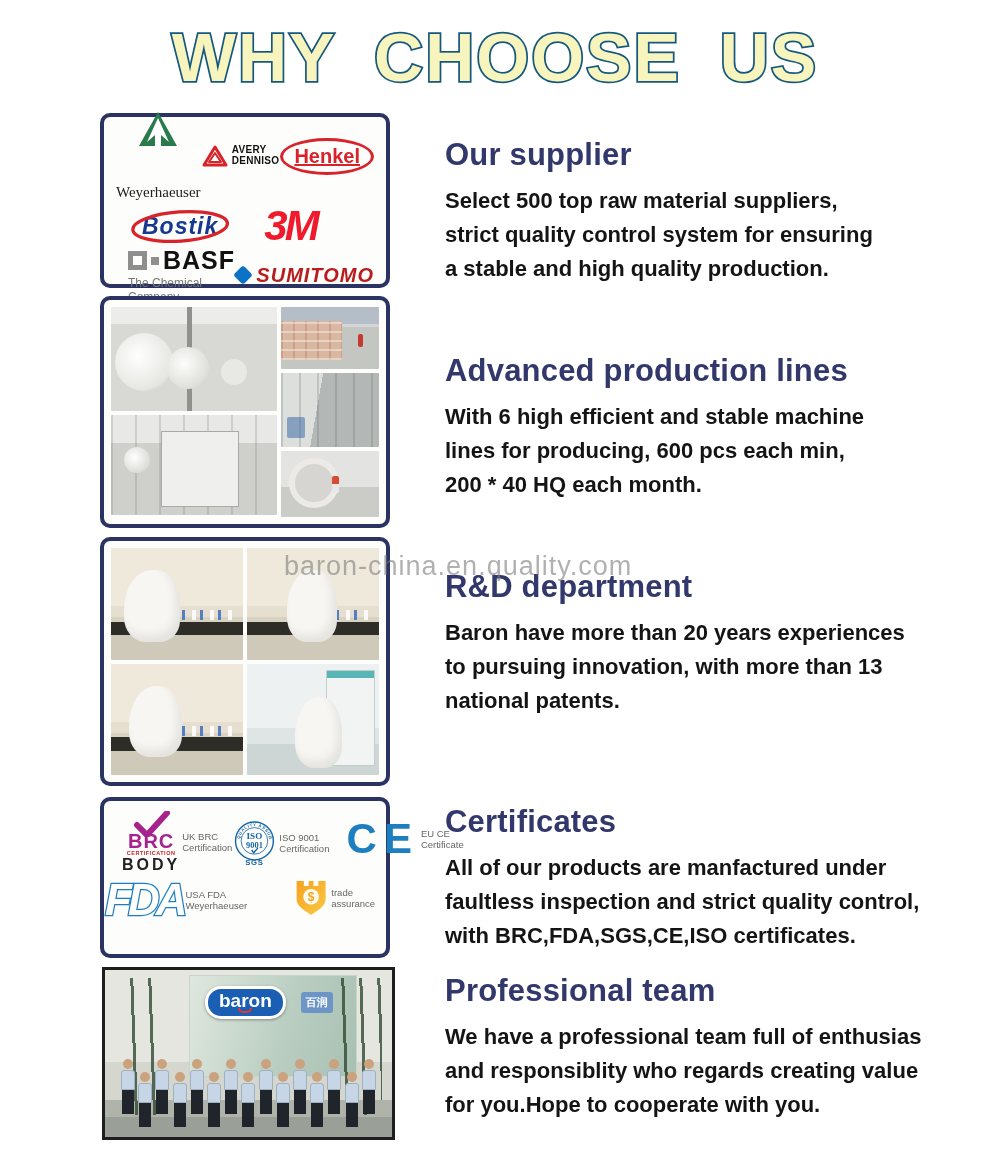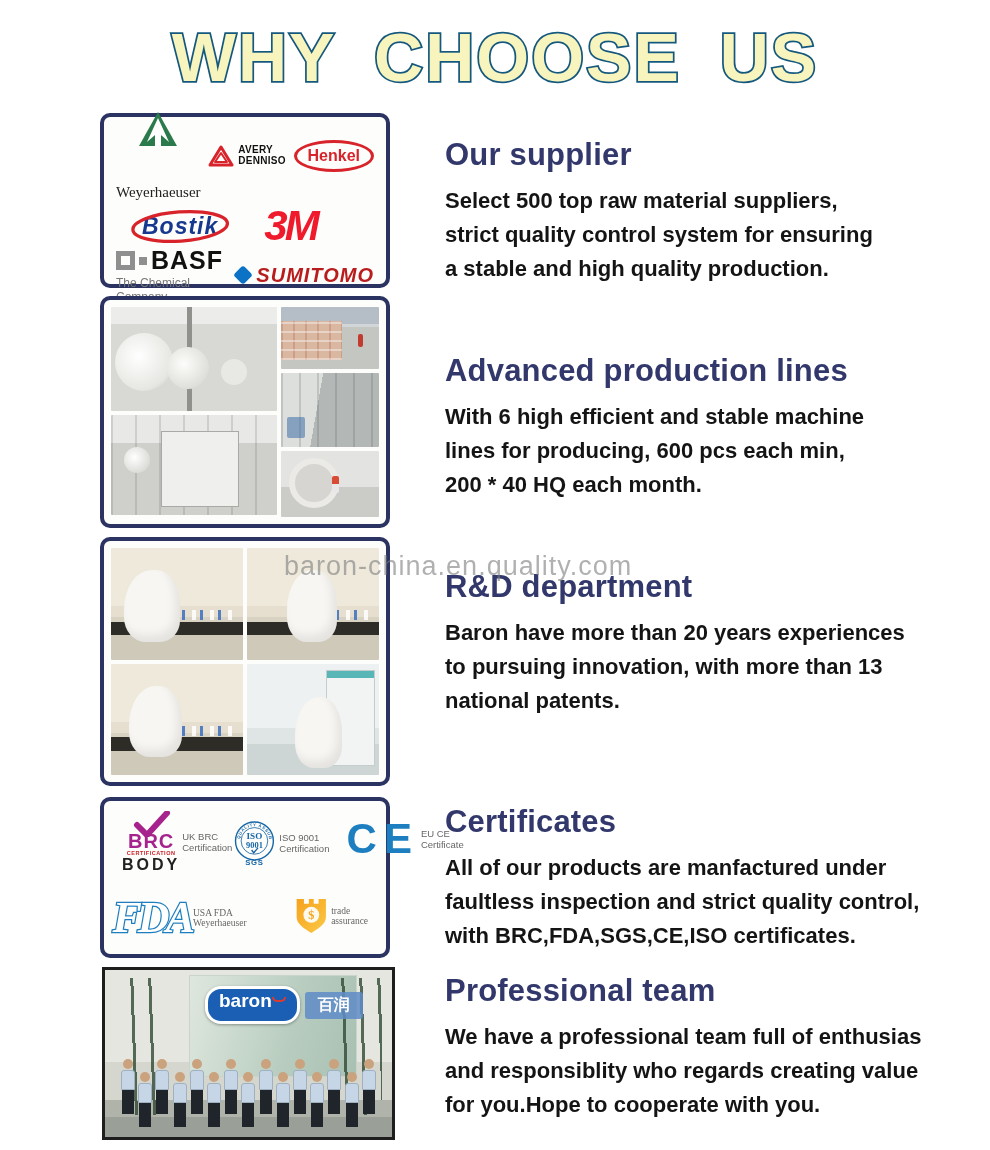--- a/index.html
+++ b/index.html
@@ -34,26 +34,26 @@
   
   .logo-row { display:flex; align-items:center; }
   .row1 { justify-content:space-between; height:62px; }
   .row2 { gap:34px; height:48px; padding-left:14px; margin-top:15px; }
   .row3 { justify-content:space-between; height:46px; margin-top:2px; }
   .lg-block { display:flex; flex-direction:column; align-items:center;gap:36px; }
   .weyer-text { font-family:"Liberation Serif", serif; font-size:15px; color:#222; margin-top:1px; }
   .avery { display:flex; align-items:flex-start; gap:4px; }
   .avery-txt { font-size:10px; font-weight:800; color:#111; line-height:11px; letter-spacing:.3px; }
   .henkel { border:3px solid #d8232a; border-radius:50%; padding:4px 11px; color:#d8232a;
-    font-weight:800; font-size:16px; }
+    font-weight:800; font-size:20px;text-decoration:underline; }
   .bostik { position:relative; display:inline-block; padding:6px 12px; }
   .bostik-txt { font-size:23px; font-weight:800; font-style:italic; color:#16388f; letter-spacing:1px; }
   .bostik svg { position:absolute; inset:0; width:100%; height:100%; }
   .threem { font-size:42px; font-weight:800; font-style:italic; color:#ef1b2d; letter-spacing:-3px; }
-  .basf { display:flex; flex-direction:column; }
+  .basf { display:flex; flex-direction:column;margin-left:12px; }
   .basf-top { display:flex; align-items:center; gap:4px; }
   .basf-sq-o { width:19px; height:19px; border:5px solid #8f8f8f; display:inline-block; }
   .basf-sq-f { width:8px; height:8px; background:#8f8f8f; display:inline-block; }
   .basf-txt { font-size:25px; font-weight:800; color:#111; letter-spacing:1px; }
   .basf-tag { font-size:12px; color:#777; margin-top:1px; }
   .sumitomo { display:flex; align-items:center; gap:6px; }
   .sumi-icon { width:14px; height:14px; background:#0b72c5; border-radius:3px; transform:rotate(45deg); }
   .sumi-txt { font-size:20px; font-weight:800; font-style:italic; color:#b91c1c; letter-spacing:1px; }
 
   
@@ -101,21 +101,21 @@
       box-shadow:inset -5px -7px 10px rgba(0,0,0,.08); z-index:1; }
   .lab.v2::before { left:30%; width:38%; }
   .lab.v3::before { left:14%; width:40%; }
   .lab.v4 { background:linear-gradient(180deg,#eef1f1 0 58%,#dfe5e4 58% 72%,#cdd6d4 72% 100%); }
   .lab.v4::before { left:36%; width:36%; bottom:6%; }
   .lab.v4::after { content:""; position:absolute; right:3%; top:6%; left:auto; width:36%; height:84%;
       background:linear-gradient(180deg,#59b6b6 0 7%,#f2f4f4 7% 100%); border:1px solid #c3cdcc; opacity:1; }
 
   
   .cert-row1 { display:flex; justify-content:space-between; align-items:flex-start; padding:2px 6px 0; }
-  .cert-row2 { display:flex; justify-content:center; gap:46px; align-items:flex-start; margin-top:18px;font-family:Liberation Serif, serif; }
+  .cert-row2 { display:flex; justify-content:center; gap:46px; align-items:flex-start; margin-top:0; }
   .cert { display:flex; flex-direction:row; align-items:center; gap:2px; }
   .cert-caption { font-size:9.5px; color:#666; }
   .brc-mark { display:flex; flex-direction:column; align-items:center; line-height:1; }
   .brc-name { font-size:20px; font-weight:800; color:#a6238e; letter-spacing:1px; margin-top:-6px; }
   .brc-sub1 { font-size:5.5px; font-weight:700; color:#cc2027; letter-spacing:.5px; }
   .brc-sub2 { font-size:16px; font-weight:800; color:#222; letter-spacing:3px; }
   .ce-mark { font-size:42px; font-weight:800; color:#1e7fc0; letter-spacing:7px; line-height:56px; }
   .fda-mark { font-size:44px; font-weight:800; font-style:italic; letter-spacing:-4px; line-height:50px;
       color:#fff; -webkit-text-stroke:2.5px #1e7fc0; paint-order:stroke fill; }
 
@@ -125,26 +125,26 @@
   .scene { position:relative; width:100%; height:100%; overflow:hidden;
       background:linear-gradient(180deg,#e6e6e0 0 55%,#d5d7cf 55% 78%,#b0b3aa 78% 88%,#9aa098 88% 100%); }
   .glass { position:absolute; left:84px; top:5px; width:168px; height:102px;
       background:linear-gradient(105deg,#dfe7df,#b8cdbf 60%,#a8c0b2); border:1px solid #c9d4cc; }
   .bamboo { position:absolute; top:8px; bottom:22px; opacity:.8; z-index:2;
       background:repeating-linear-gradient(88deg,transparent 0 6px,#2f4a33 6px 9px,transparent 9px 18px); }
   .bamboo.left { left:24px; width:30px; }
   .bamboo.right { right:10px; width:42px; }
   .baron-logo { position:absolute; left:100px; top:16px; z-index:3; display:flex; align-items:center; }
   .baron-pill { background:#1a5fb4; border:3px solid #fff; border-radius:16px; color:#fff;
-      font-weight:800; font-size:19px; padding:2px 11px 10px; box-shadow:0 1px 3px rgba(0,0,0,.35);
-      display:flex; flex-direction:row; align-items:center; line-height:20px; }
+      font-weight:800; font-size:19px; padding:2px 11px 3px; box-shadow:0 1px 3px rgba(0,0,0,.35);
+      display:flex; flex-direction:column; align-items:center; line-height:20px; }
   .smile { display:block; width:14px; height:5px; border:2px solid #e03a2f; border-top:none;
       border-radius:0 0 10px 10px; margin-top:-3px; }
-  .baron-cn { background:rgba(95,140,200,.85); color:#fff; font-size:16px; font-weight:700;
-      padding:3px 13px; border-radius:3px; margin-left:5px; }
+  .baron-cn { background:rgba(95,140,200,.85); color:#fff; font-size:11px; font-weight:700;
+      padding:3px 5px; border-radius:3px; margin-left:15px; }
   .people { position:absolute; left:16px; right:16px; bottom:10px; display:flex;
       justify-content:space-between; align-items:flex-end; z-index:4; }
   .person { display:flex; flex-direction:column; align-items:center; }
   .person:nth-child(odd) { transform:translateY(-13px); }
   .p-head { display:block; width:10px; height:10px; border-radius:50%; background:#caa27e; margin-bottom:1px; }
   .p-torso { display:block; width:14px; height:20px; border-radius:3px 3px 0 0; background:#c6d6e6;
       border:1px solid #9fb0c0; }
   .p-legs { display:block; width:12px; height:24px; background:#20242b; }
 </style>
 </head>

